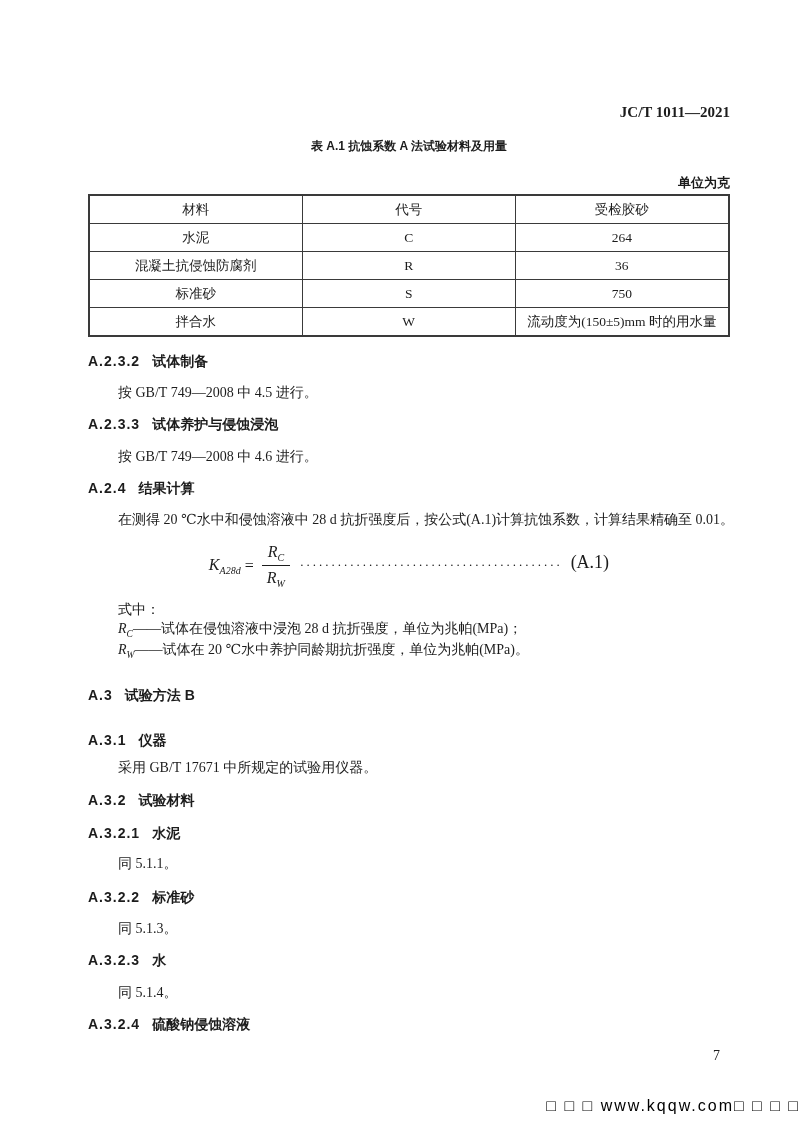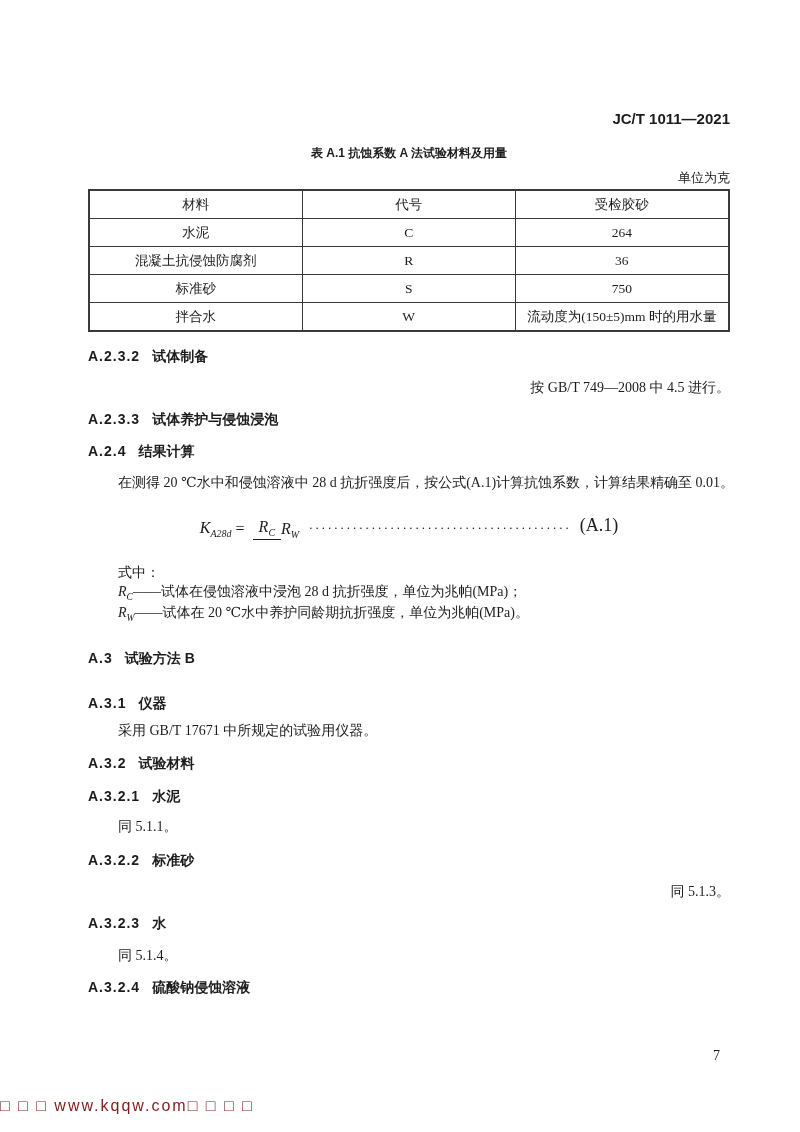--- a/index.html
+++ b/index.html
@@ -5,30 +5,30 @@
   html,body { margin:0; padding:0; background:#e8e8e8; }
   .page {
     position:relative; width:800px; height:1132px; margin:0 auto;
     background:#ffffff; overflow:hidden; color:#1c1c1c;
     font-family:"Liberation Serif","DejaVu Serif",serif;
   }
   .content { position:absolute; left:88px; width:642px; top:0; }
 
   .std-ref {
     padding-top:103px; text-align:right;
-    font-family:Liberation Sans, sans-serif;
-    font-weight:bold; font-size:15px; height:18px; line-height:18px;margin-top:7px;
+    font-family:Liberation Serif, serif;
+    font-weight:bold; font-size:15px; height:18px; line-height:18px;
   }
   .tbl-title {
     margin-top:16px; text-align:center; height:18px; line-height:18px;
     font-family:"Liberation Sans","DejaVu Sans",sans-serif;
     font-weight:bold; font-size:12px;
   }
   .unit-note {
-    margin-top:8px; text-align:right; font-size:13px; height:16px; line-height:16px;
+    margin-top:20px; text-align:right; font-size:13px; height:16px; line-height:16px;font-weight:bold;
   }
 
   table.a1 {
     margin-top:3px; width:642px; border-collapse:collapse;
     table-layout:fixed; font-size:13.5px;
   }
   table.a1 td, table.a1 th {
     border:1px solid #3a3a3a; text-align:center; height:27px;
     font-weight:normal; padding:0 4px; overflow:hidden;margin-left:11px;
   }
@@ -40,54 +40,54 @@
     font-family:"Liberation Sans","DejaVu Sans",sans-serif;
     font-weight:bold; font-size:14px; height:17px; line-height:17px;
     white-space:nowrap;
   }
   .h .num { margin-right:12px; letter-spacing:1px; }
   .p {
     font-size:14px; height:17px; line-height:17px; padding-left:30px;
     white-space:nowrap;
   }
 
-  .mt16{margin-top:16px;} .mt14{margin-top:14px;text-align:right;} .mt15{margin-top:15px;}
+  .mt16{margin-top:16px;} .mt14{margin-top:14px;} .mt15{margin-top:15px;}
   .mt13{margin-top:13px;} .mt17{margin-top:17px;} .mt10{margin-top:10px;}
   .mt27{margin-top:27px;} .mt28{margin-top:28px;} .mt9{margin-top:9px;}
 
   .formula-row {
     margin-top:12px; height:52px; display:flex; align-items:center;
     justify-content:center; font-size:16px;
   }
   .formula-row i { font-style:italic; font-family:"Liberation Serif","DejaVu Serif",serif; }
   .formula-row sub { font-size:10px; font-style:italic; }
   .f-eq { margin:0 8px 0 4px; }
-  .frac { display:inline-flex; flex-direction:row; align-items:center; line-height:1.15; }
+  .frac { display:inline-flex; flex-direction:column; align-items:center; line-height:1.15; }
   .frac .num { border-bottom:1px solid #1c1c1c; padding:0 6px 1px 6px; }
   .frac .den { padding-top:3px; }
   .f-dots {
     margin-left:10px; letter-spacing:3px; font-size:13px; overflow:hidden;
     white-space:nowrap; max-width:330px; transform:translateY(-4px);
   }
   .f-label { margin-left:8px; font-size:18px; transform:translateY(-4px); }
 
   .where { font-size:14px; height:17px; line-height:17px; padding-left:30px; }
   .def-line {
     font-size:14px; height:21px; line-height:21px; padding-left:30px; white-space:nowrap;
   }
   .def-line i { font-style:italic; }
   .def-line sub { font-size:9.5px; font-style:italic; }
 
   .page-num {
     position:absolute; top:1048px; right:80px; font-size:14px;
   }
   .footer-mark {
-    position:absolute; top:1097px; left:0; width:100%; text-align:left;
+    position:absolute; top:1097px; left:0; width:100%; text-align:right;
     font-family:"Liberation Sans","DejaVu Sans",sans-serif;
-    font-size:16px; color:#7f1d1d; letter-spacing:2px;
+    font-size:16px; color:#000000; letter-spacing:2px;
   }
 </style>
 </head>
 <body>
 
 <div class="page">
   <div class="content">
 
     <div class="std-ref">JC/T 1011—2021</div>
 
@@ -130,20 +130,21 @@
       </table>
 
     <div class="h mt16">
       <span class="num">A.2.3.2</span><span>试体制备</span>
     </div>
     <div class="p mt14">按 GB/T 749—2008 中 4.5 进行。</div>
 
     <div class="h mt15">
       <span class="num">A.2.3.3</span><span>试体养护与侵蚀浸泡</span>
     </div>
+    <div class="p mt15">按 GB/T 749—2008 中 4.6 进行。</div>
 
     <div class="h mt15">
       <span class="num">A.2.4</span><span>结果计算</span>
     </div>
     <div class="p mt14">在测得 20 ℃水中和侵蚀溶液中 28 d 抗折强度后，按公式(A.1)计算抗蚀系数，计算结果精确至 0.01。</div>
 
     <div class="formula-row">
       <span><i>K</i><sub>A28d</sub></span>
       <span class="f-eq">=</span>
       <span class="frac">

